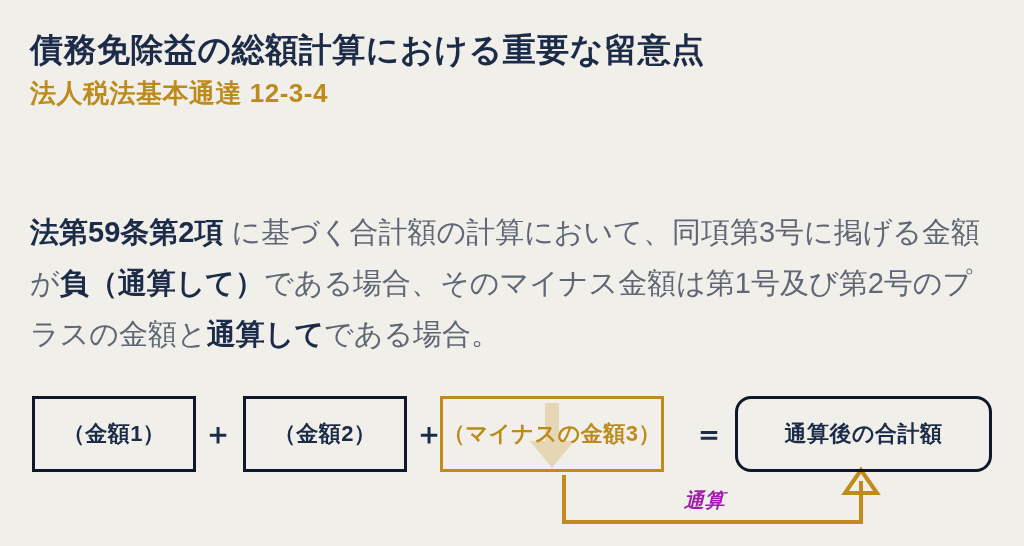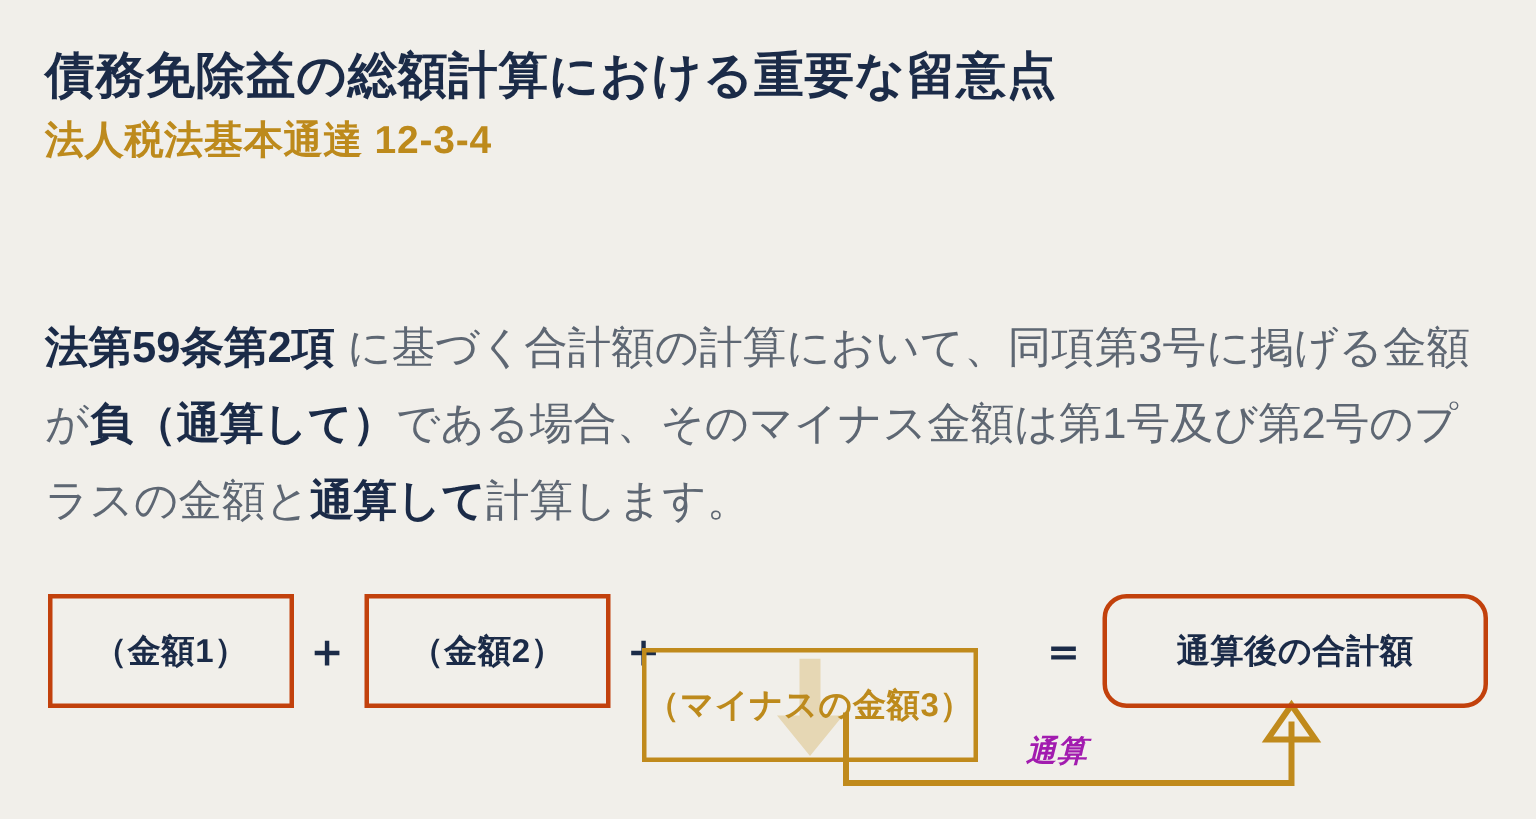--- a/index.html
+++ b/index.html
@@ -82,31 +82,31 @@
     box-sizing: border-box;
     display: flex;
     align-items: center;
     justify-content: center;
     font-size: 22px;
     font-weight: 700;
     letter-spacing: 0.5px;
     background: transparent;
   }
   .fbox.navy {
-    border: 3px solid #c2410c;
+    border: 3px solid #0f172a;
     color: #1B2B48;
   }
   .fbox.gold {
     border: 3px solid #C08A1C;
     color: #BD8A1C;
     overflow: hidden;
   }
   #box-amount1 { left: 32px;  width: 164px; }
   #box-amount2 { left: 243px; width: 164px; }
-  #box-minus3  { left: 428px; width: 224px; margin-top: 36px; }
+  #box-minus3  { left: 440px; width: 224px; }
   #box-total   { left: 735px; width: 257px; border-radius: 16px; }
 
   .fbox .boxlabel { position: relative; z-index: 2; }
 
   
   .ghost-arrow {
     position: absolute;
     left: 50%;
     top: 4px;
     transform: translateX(-50%);
@@ -155,21 +155,21 @@
 </head>
 <body>
 
 <div class="slide">
 
   <div class="header">
     <h1 class="title">債務免除益の総額計算における重要な留意点</h1>
     <div class="subtitle">法人税法基本通達 12-3-4</div>
   </div>
 
-  <p class="body-text"><span class="em">法第59条第2項</span><span> に基づく合計額の計算において、同項第3号に掲げる金額が</span><span class="em">負（通算して）</span><span>である場合、そのマイナス金額は第1号及び第2号のプラスの金額と</span><span class="em">通算して</span><span>計算します。</span></p>
+  <p class="body-text"><span class="em">法第59条第2項</span><span> に基づく合計額の計算において、同項第3号に掲げる金額が</span><span class="em">負（通算して）</span><span>である場合、そのマイナス金額は第1号及び第2号のプラスの金額と</span><span class="em">通算して</span><span>である場合。</span></p>
 
   <svg class="connector" viewBox="0 0 1024 546">
 
     <path d="M 564 475 L 564 522 L 861 522 L 861 481" fill="none" stroke="#C08A1C" stroke-width="4"></path>
 
     <path d="M 861 470 L 845 493 L 877 493 Z" fill="none" stroke="#C08A1C" stroke-width="4" stroke-linejoin="miter"></path>
   </svg>
   <div class="conn-label">通算</div>
 
   <div class="formula">

